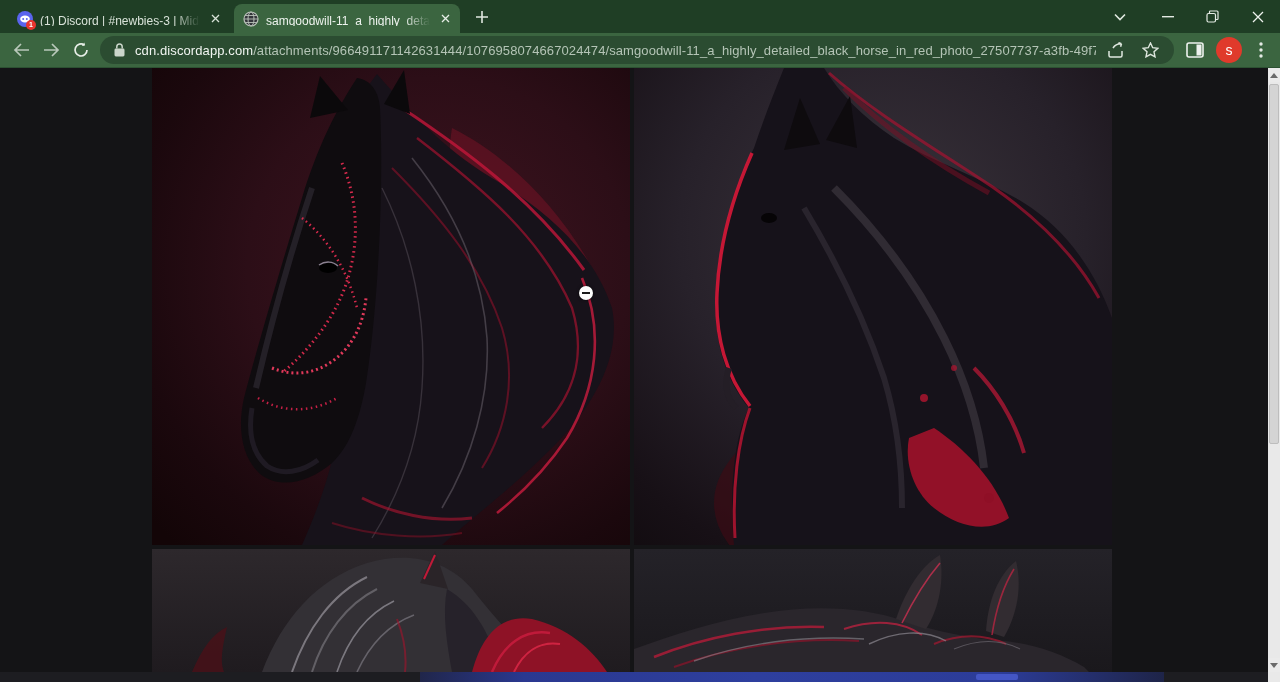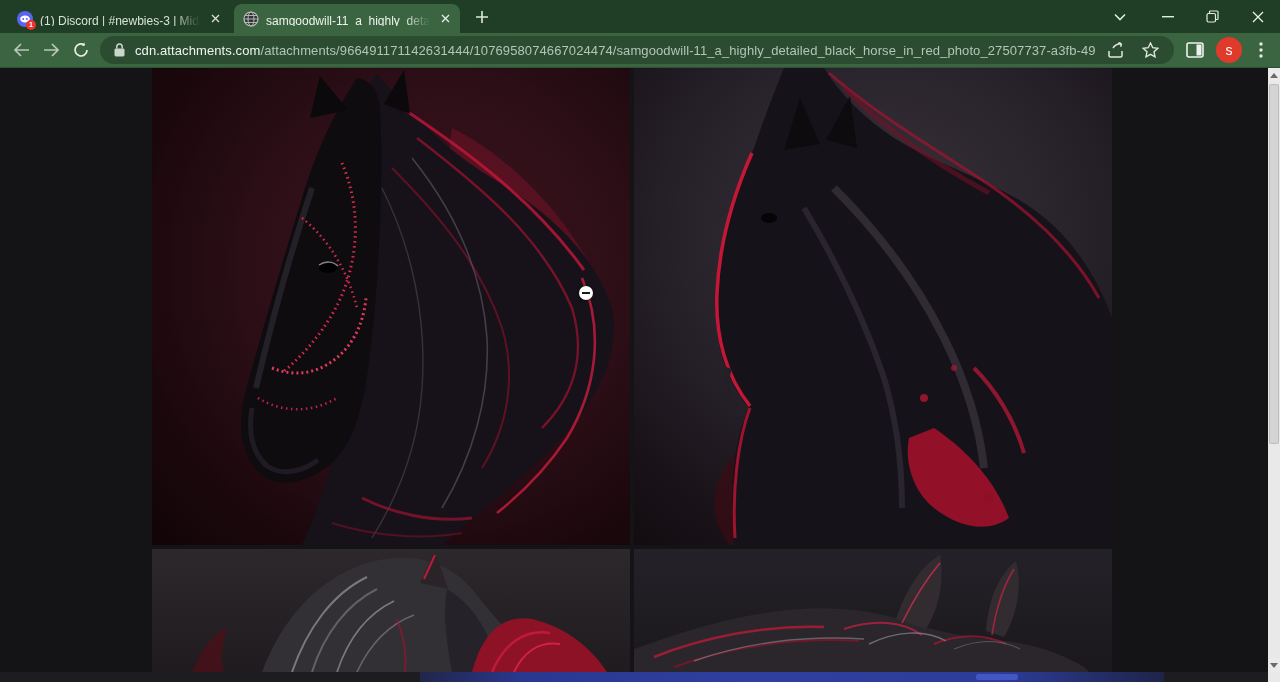--- a/index.html
+++ b/index.html
@@ -164,21 +164,21 @@
     </svg>
   </div>
 
   <div class="omnibox">
     <span class="box-btn" style="width:14px;flex-basis:14px;">
       <svg class="glyph" width="11" height="14" viewBox="0 0 11 14">
         <rect x="0.5" y="5.5" width="10" height="8" rx="1.4" fill="#cbd6cb"></rect>
         <path d="M2.8,5.5 L2.8,3.8 A2.7,2.9 0 0 1 8.2,3.8 L8.2,5.5" fill="none" stroke="#cbd6cb" stroke-width="1.5"></path>
       </svg>
     </span>
-    <span class="url"><span class="domain">cdn.attachments.com</span><span class="path">/attachments/966491171142631444/1076958074667024474/samgoodwill-11_a_highly_detailed_black_horse_in_red_photo_27507737-a3fb-49f7-b0...</span></span>
+    <span class="url"><span class="domain">cdn.discordapp.com</span><span class="path">/attachments/966491171142631444/1076958074667024474/samgoodwill-11_a_highly_detailed_black_horse_in_red_photo_27507737-a3fb-49f7-b0...</span></span>
     <span class="box-btn">
       <svg class="glyph" width="18" height="16" viewBox="0 0 18 16">
         <path d="M1,9 L1,13.5 C1,14.3 1.7,15 2.5,15 L12.5,15 C13.3,15 14,14.3 14,13.5 L14,9" fill="none" stroke="#dfe7df" stroke-width="1.5"></path>
         <path d="M5,6 C7,2.8 10,1.6 13.5,1.8 M13.5,1.8 L10.5,0.6 M13.5,1.8 L12.6,4.8" fill="none" stroke="#dfe7df" stroke-width="1.5"></path>
       </svg>
     </span>
     <span class="box-btn">
       <svg class="glyph" width="17" height="16" viewBox="0 0 17 16">
         <path d="M8.5,1 L10.7,5.7 L15.8,6.3 L12,9.8 L13,14.8 L8.5,12.3 L4,14.8 L5,9.8 L1.2,6.3 L6.3,5.7 Z" fill="none" stroke="#dfe7df" stroke-width="1.4"></path>
       </svg>

